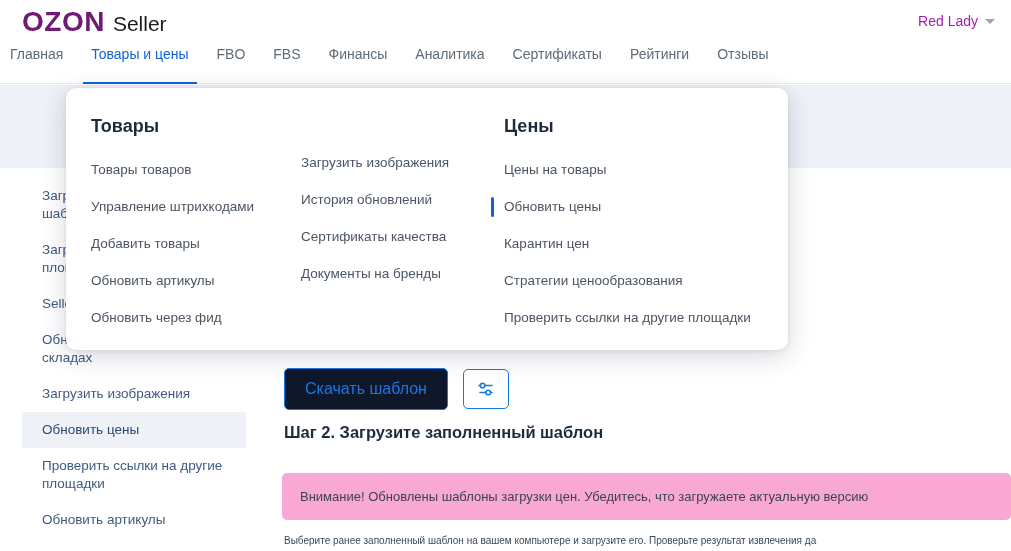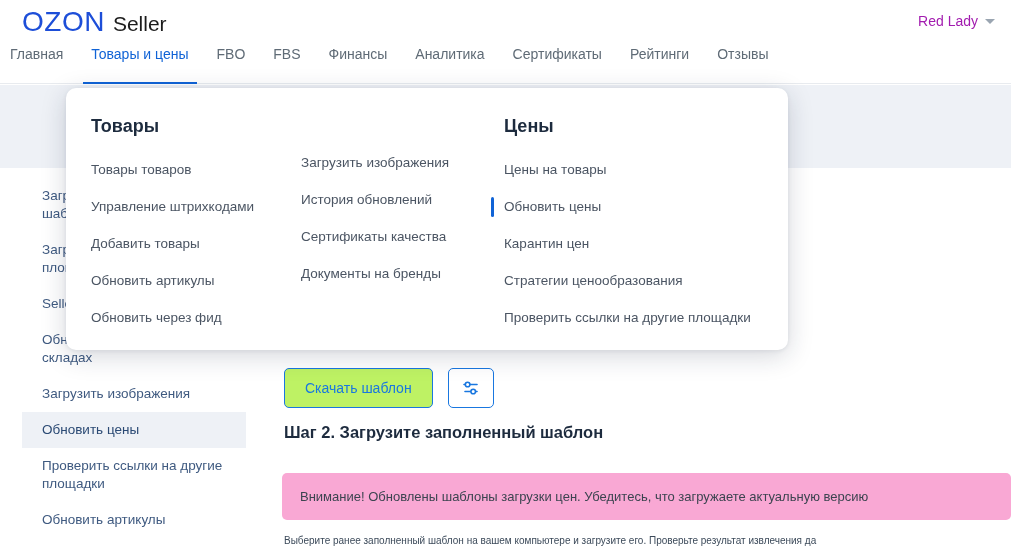--- a/index.html
+++ b/index.html
@@ -21,21 +21,21 @@
   .topbar {
     position: absolute; left: 0; top: 0;
     width: 1011px; height: 46px;
     background: #ffffff;
   }
   .brand {
     position: absolute; left: 22px; top: 8px;
     display: flex; align-items: baseline; gap: 8px;
   }
   .brand-ozon {
-    font-size: 28px; font-weight: normal; color: #1d4ed8;
+    font-size: 28px; font-weight: bold; color: #701a75;
     letter-spacing: 0.5px; line-height: 1;
     font-family: "Liberation Sans", sans-serif;
   }
   .brand-seller {
     font-size: 21px; color: #1c1c1c; line-height: 1;
     font-family: "Liberation Sans", sans-serif;
   }
   .account {
     position: absolute; right: 16px; top: 13px;
     display: flex; align-items: center; gap: 7px;
@@ -127,22 +127,22 @@
     white-space: nowrap;
   }
   .btn-row {
     position: absolute; left: 20px; top: 200px;
     display: flex; align-items: center; gap: 15px;
   }
   .btn-primary {
     border: 1px solid #1977e0;
     border-radius: 5px;
     color: #1977e0;
-    background: #bef264;
-    font-size: 14px; font-weight: 500;
+    background: #0f172a;
+    font-size: 16px; font-weight: 500;
     padding: 11px 20px;
     cursor: pointer;
     font-family: "Liberation Sans", sans-serif;
   }
   .btn-icon {
     border: 1px solid #1977e0;
     border-radius: 5px;
     background: #ffffff;
     width: 46px; height: 40px;
     display: flex; align-items: center; justify-content: center;

